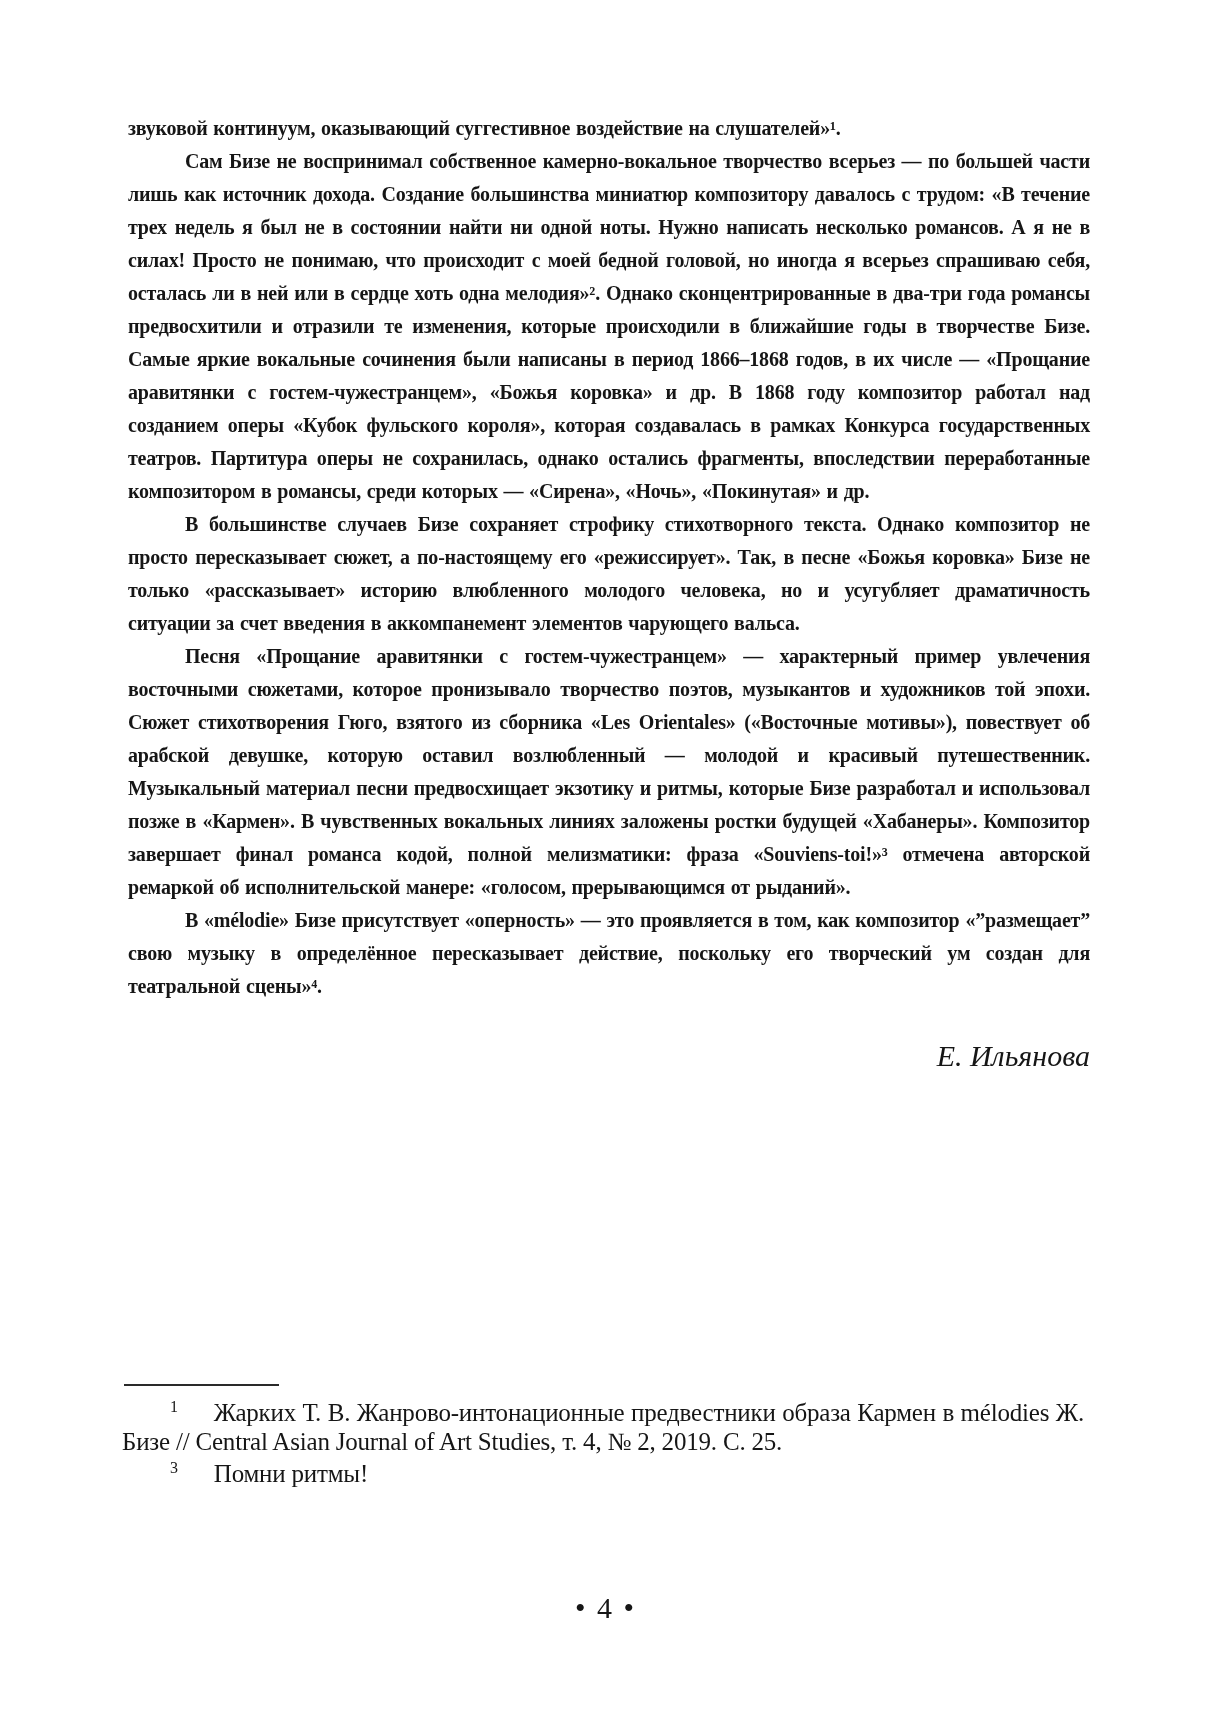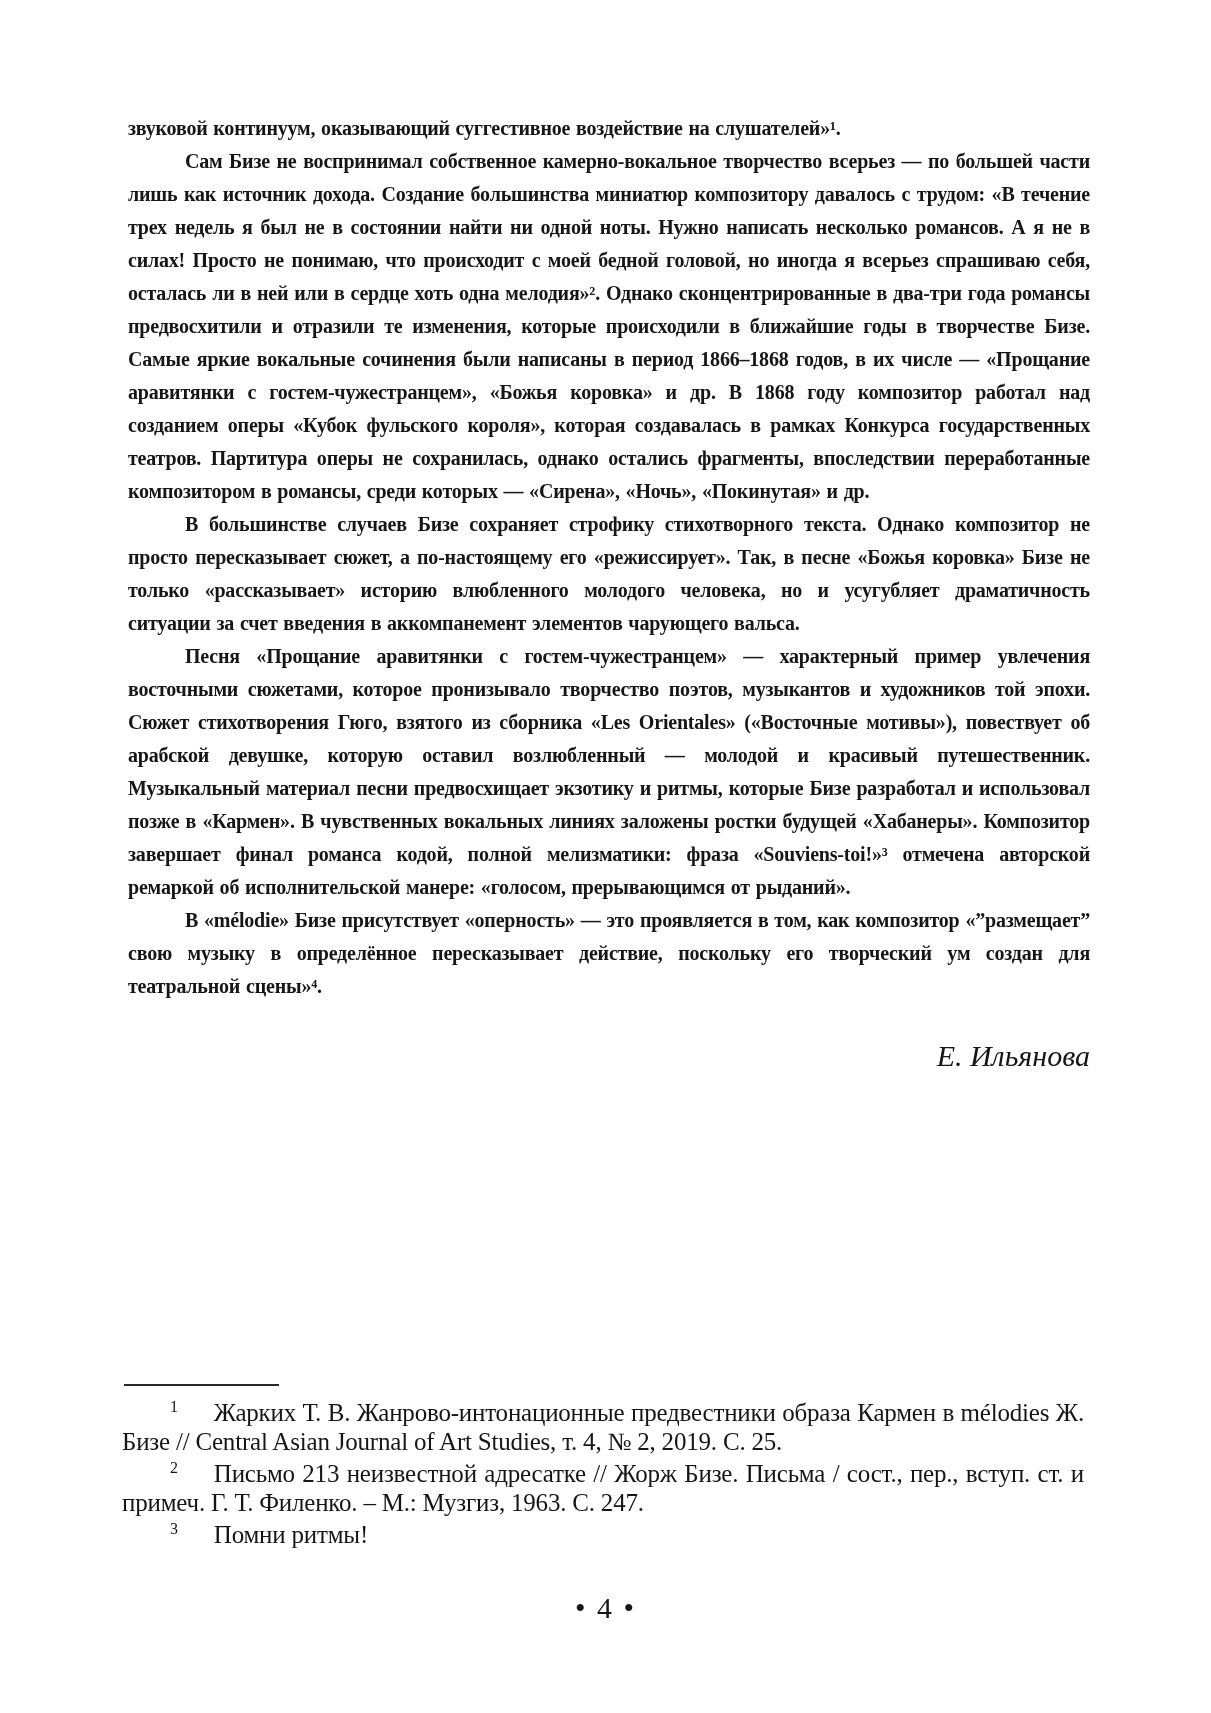--- a/index.html
+++ b/index.html
@@ -96,23 +96,20 @@
     <div class="signature">Е. Ильянова</div>
   </div>
 
   <div class="footnotes">
     <div class="fn-rule"></div>
 
     <p class="footnote">
       <span class="fn-marker">1</span><span>Жарких Т. В. Жанрово-интонационные предвестники образа Кармен в mélodies Ж. Бизе // Central Asian Journal of Art Studies, т. 4, № 2, 2019. С. 25.</span>
     </p>
 
-    <p class="footnote">
-      <span class="fn-marker">2</span><span>Письмо 213 неизвестной адресатке // Жорж Бизе. Письма / сост., пер., вступ. ст. и примеч. Г. Т. Филенко. – М.: Музгиз, 1963. С. 247.</span>
-    </p>
 
     <p class="footnote">
       <span class="fn-marker">3</span><span>Помни ритмы!</span>
     </p>
 
   </div>
 
   <div class="page-number">• 4 •</div>
 
 </div>

